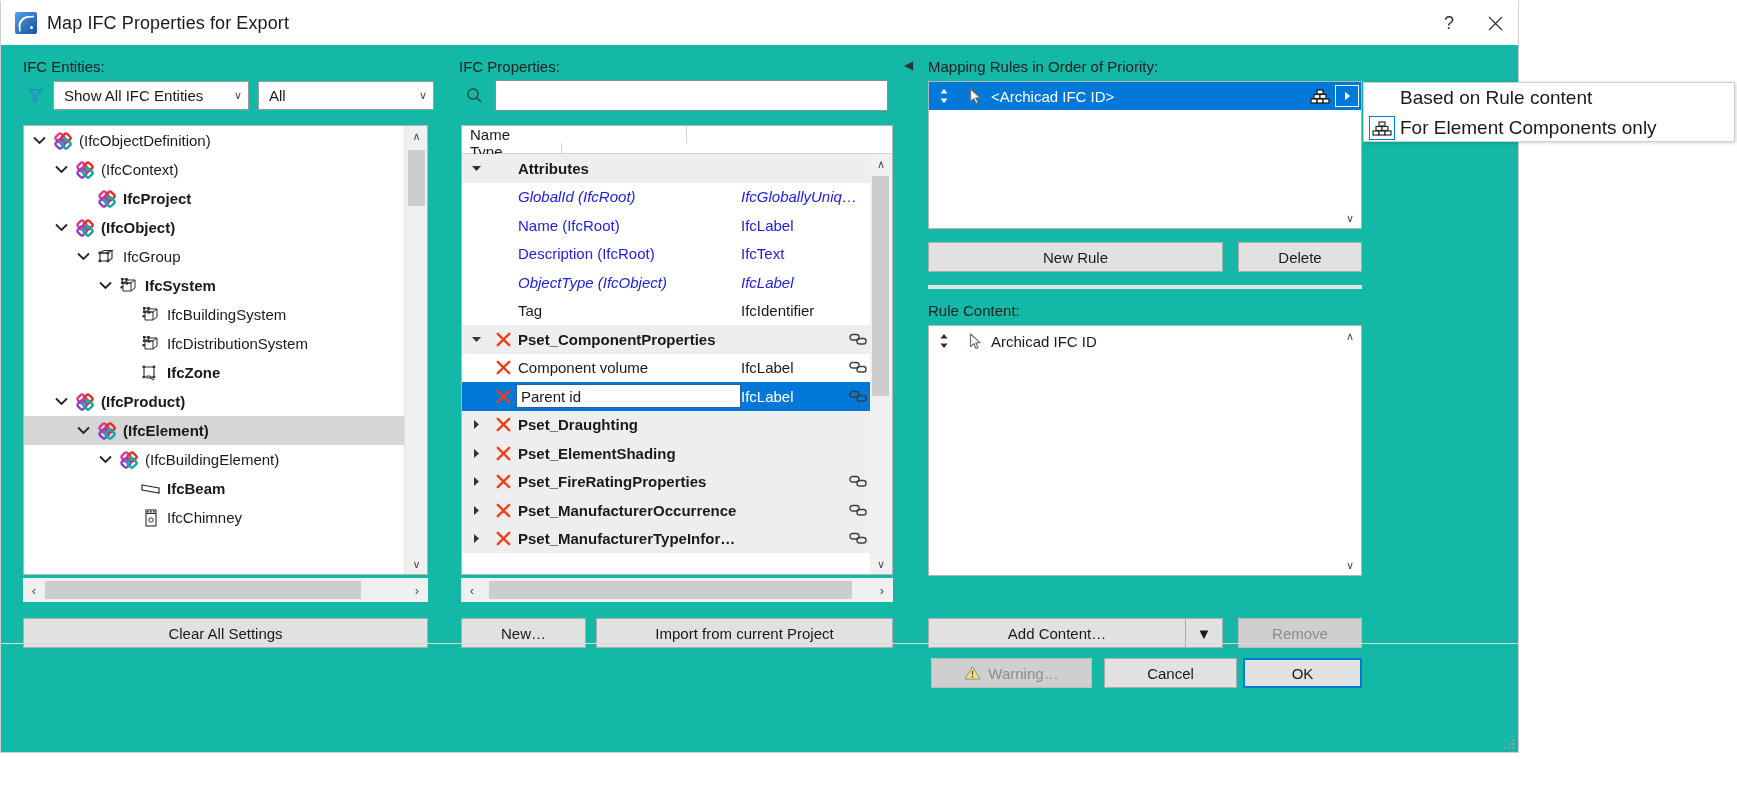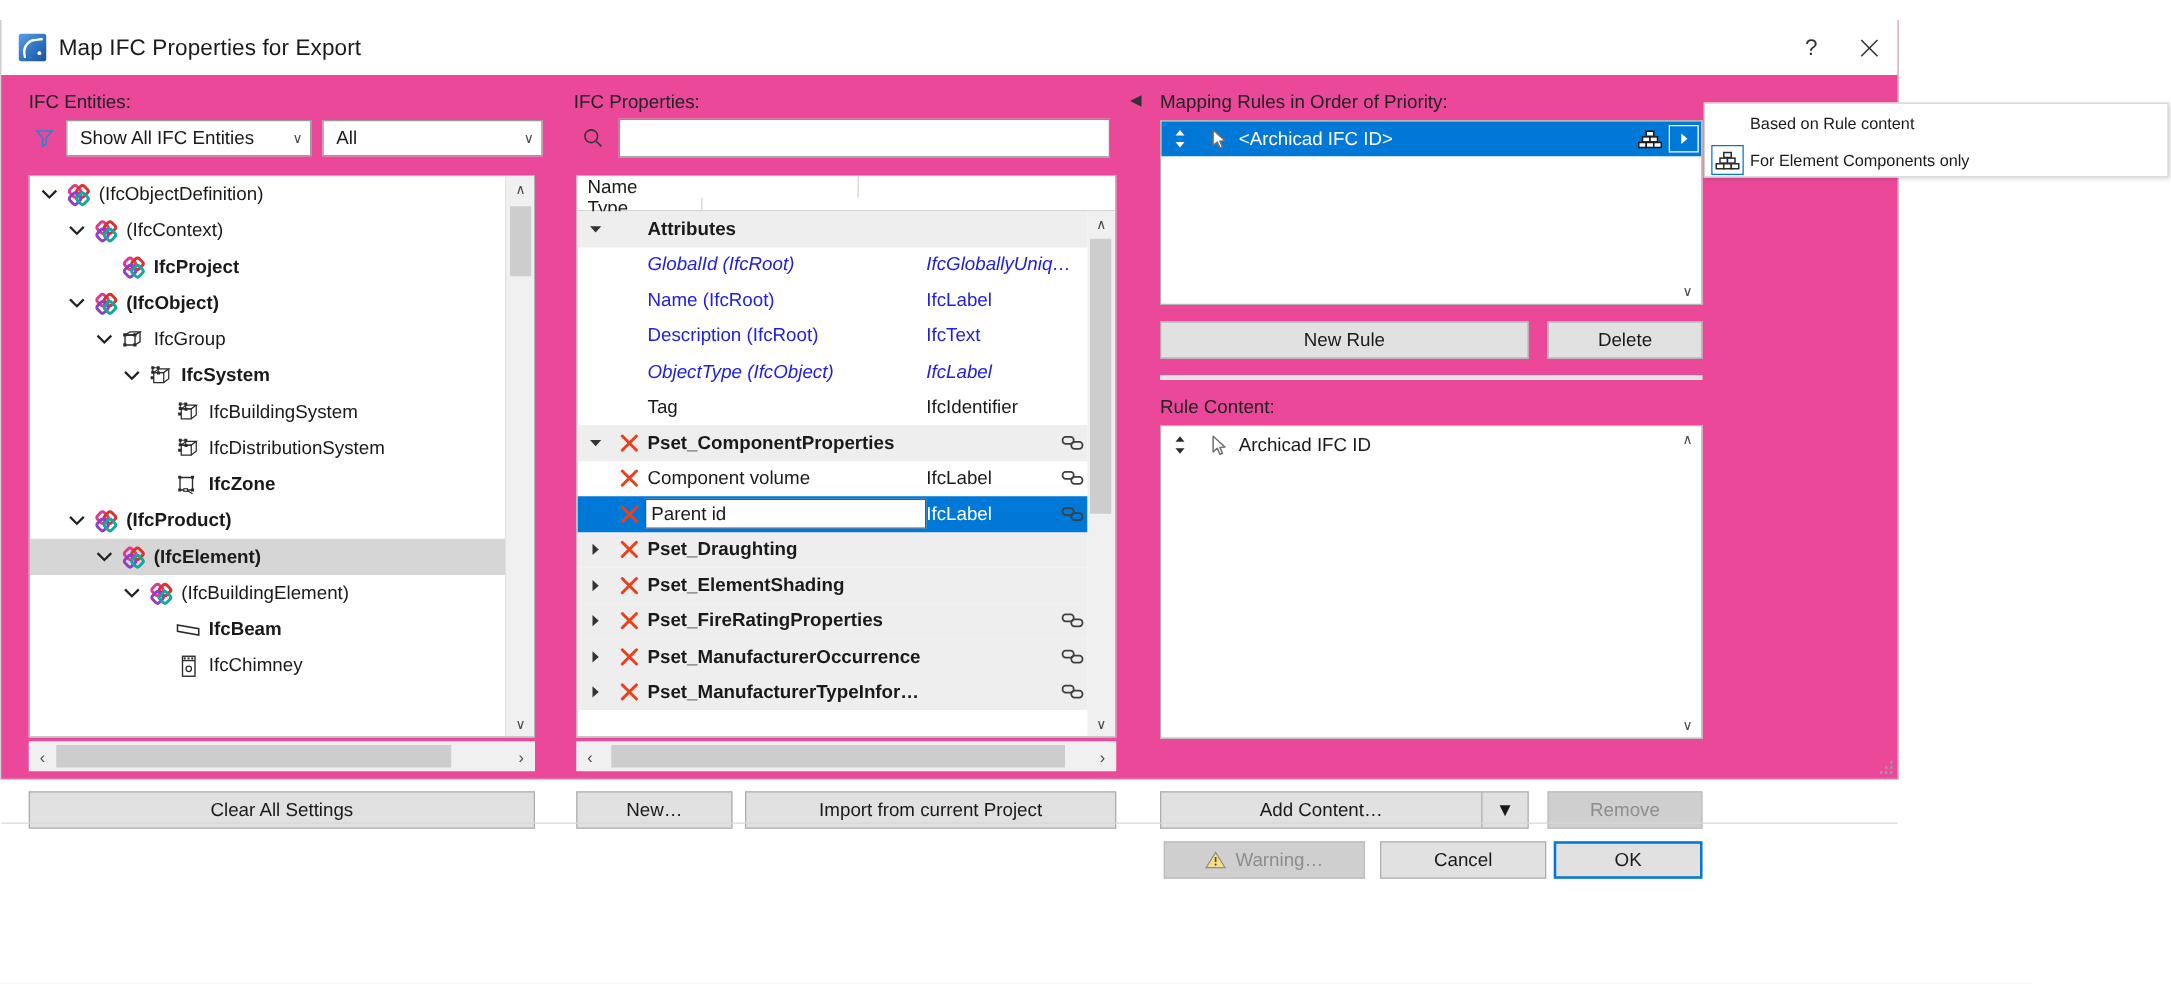--- a/index.html
+++ b/index.html
@@ -6,23 +6,23 @@
   html, body {
     margin: 0; padding: 0;
     width: 1737px; height: 787px;
     background: #ffffff;
     font-family: "Liberation Sans", sans-serif;
     font-size: 15px;
     color: #1a1a1a;
     overflow: hidden;
   }
   .window {
-    position: absolute; left: 0; top: 16px;
-    width: 1519px; height: 608px;
-    background: #ec4899;
+    position: absolute; left: 0; top: 1px;
+    width: 1519px; height: 752px;
+    background: #14b8a6;
     border: 1px solid #cfcfcf;
     border-top: none;
   }
   
   .titlebar {
     position: absolute; left: 0; top: 0; right: 0; height: 44px;
     background: #ffffff;
     display: flex; align-items: center;
   }
   .app-icon {
@@ -151,21 +151,21 @@
   .cursor-ic { width: 32px; flex: 0 0 32px; display: flex; align-items: center; justify-content: center; }
   .brick-ic { width: 30px; display: flex; align-items: center; justify-content: center; }
   .arrow-btn {
     width: 24px; height: 22px; border: 1px solid #ffffff; background: #0078d7;
     display: flex; align-items: center; justify-content: center; color: #ffffff; font-size: 10px;
   }
   .popup {
     position: absolute; background: #ffffff; border: 1px solid #cfcfcf;
     box-shadow: 1px 1px 4px rgba(0,0,0,.18);
   }
-  .pitem { display: flex; align-items: center; height: 30px; font-size: 13px; padding-right: 14px; }
+  .pitem { display: flex; align-items: center; height: 30px; font-size: 19px; padding-right: 14px; }
   .pitem .pic { width: 36px; flex: 0 0 36px; display: flex; align-items: center; justify-content: center; }
   .sel-box { border: 1px solid #0078d7; width: 26px; height: 24px;
              display: flex; align-items: center; justify-content: center; }
   .sep-line { position: absolute; background: #e3e3e3; }
   .footer-div { position: absolute; left: 0; right: 0; height: 1px; background: #d8d8d8; }
   .resize-grip { position: absolute; right: 3px; bottom: 3px; width: 13px; height: 13px; }
 </style>
 </head>
 <body>
 

